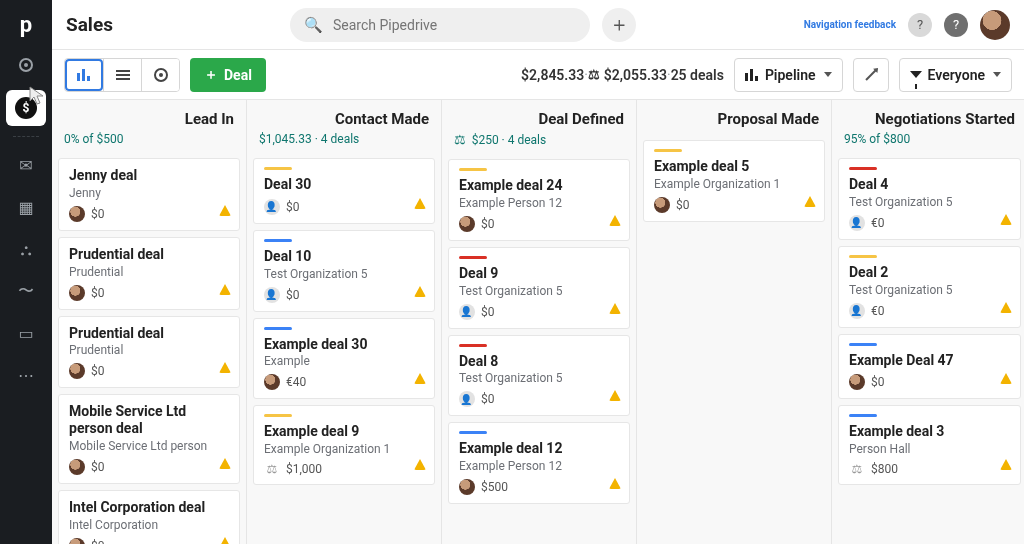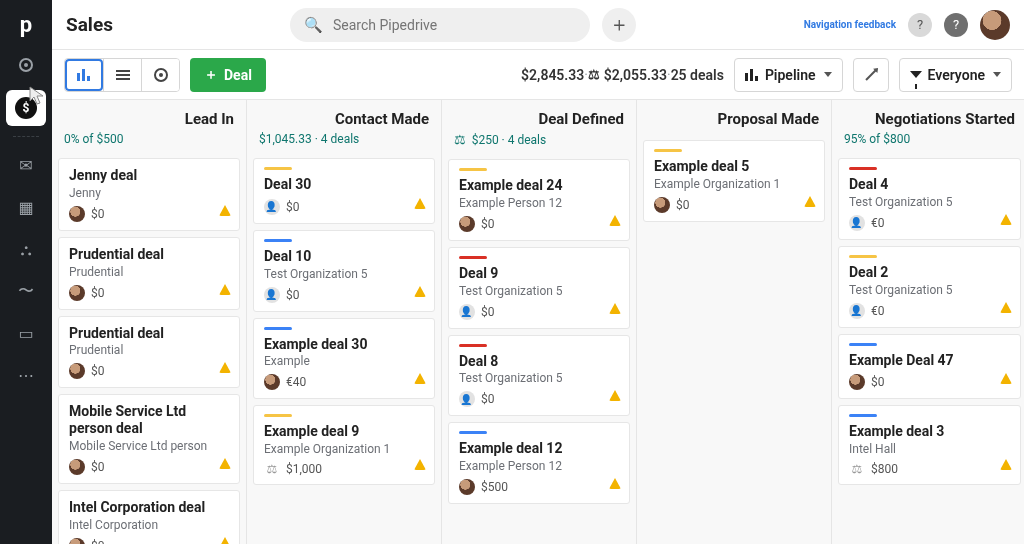--- a/index.html
+++ b/index.html
@@ -411,21 +411,21 @@
             <div class="card-title">Example Deal 47</div>
             <div class="card-foot">
               <span class="mini-avatar"></span>
               <span>$0</span>
             </div>
             <span class="warn"><span class="tri"></span></span>
           </div>
           <div class="card">
             <div class="stripe blue"></div>
             <div class="card-title">Example deal 3</div>
-            <div class="card-sub">Intel Hall</div>
+            <div class="card-sub">Person Hall</div>
             <div class="card-foot">
               <span class="mini-adj">⚖</span>
               <span>$800</span>
             </div>
             <span class="warn"><span class="tri"></span></span>
           </div>
         </div>
       </div>
     </div>
 

